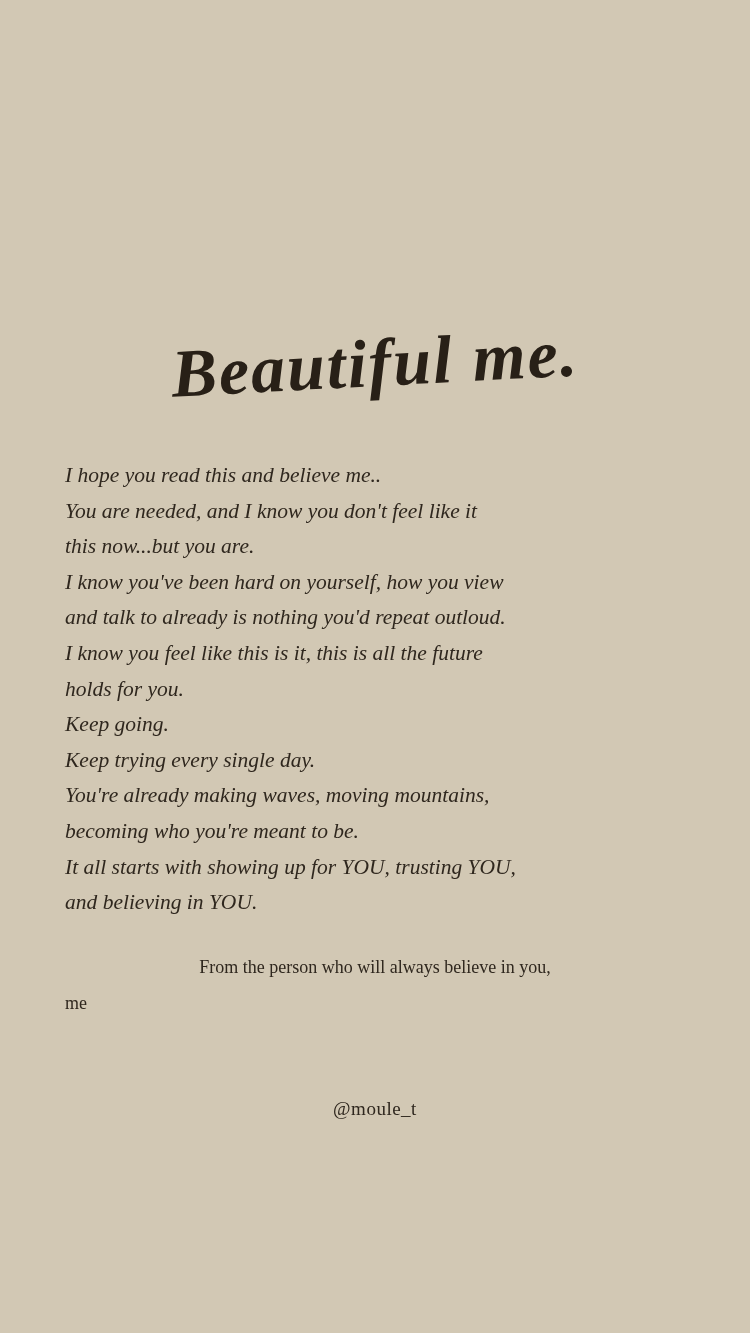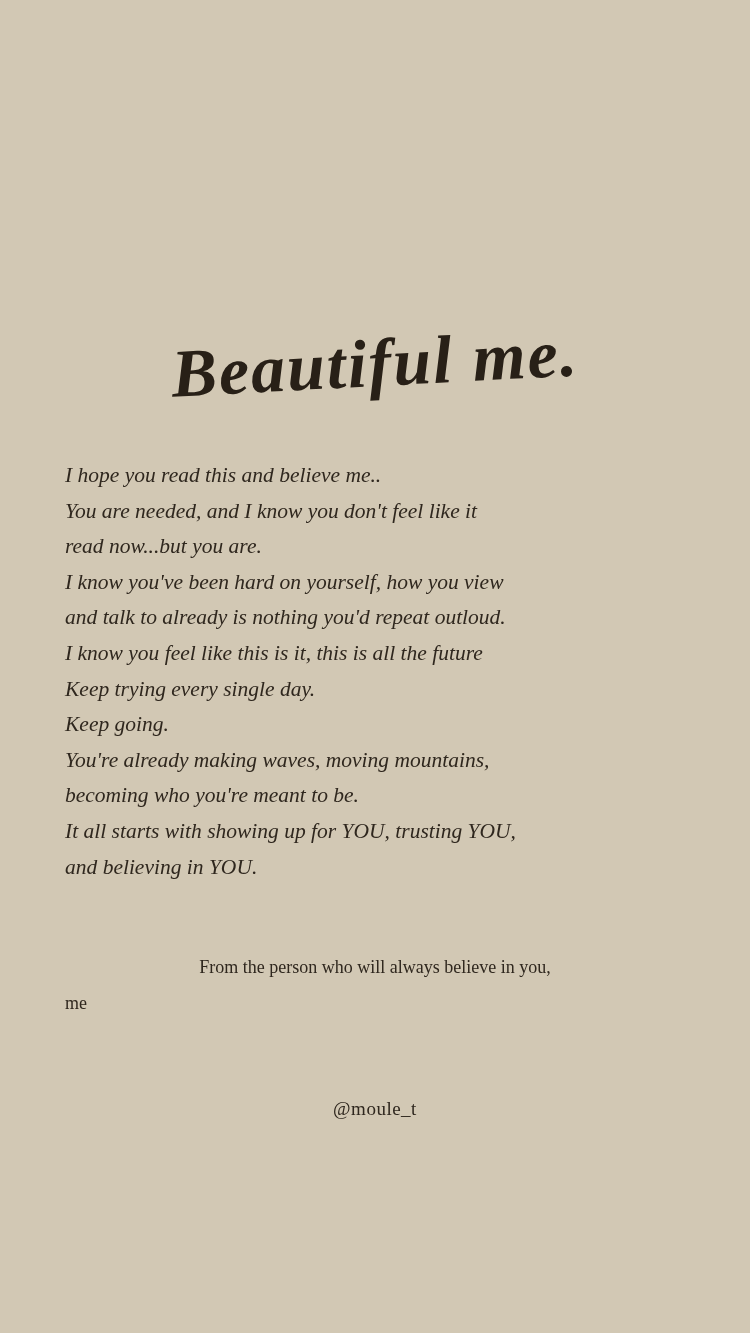--- a/index.html
+++ b/index.html
@@ -71,26 +71,27 @@
 </head>
 <body>
 
 <div class="canvas">
 
   <div class="title">Beautiful me.</div>
 
   <div class="poem">
     <div class="poem-line">I hope you read this and believe me..</div>
     <div class="poem-line">You are needed, and I know you don't feel like it</div>
-    <div class="poem-line">read now...but you are.</div>
+    <div class="poem-line">this now...but you are.</div>
     <div class="poem-line">I know you've been hard on yourself, how you view</div>
     <div class="poem-line">and talk to already is nothing you'd repeat outloud.</div>
     <div class="poem-line">I know you feel like this is it, this is all the future</div>
+    <div class="poem-line">holds for you.</div>
+    <div class="poem-line">Keep going.</div>
     <div class="poem-line">Keep trying every single day.</div>
-    <div class="poem-line">Keep going.</div>
     <div class="poem-line">You're already making waves, moving mountains,</div>
     <div class="poem-line">becoming who you're meant to be.</div>
     <div class="poem-line">It all starts with showing up for YOU, trusting YOU,</div>
     <div class="poem-line">and believing in YOU.</div>
   </div>
 
   <div class="signature">
     <div class="poem-line">From the person who will always believe in you,</div>
     <div class="signoff">me</div>
   </div>

